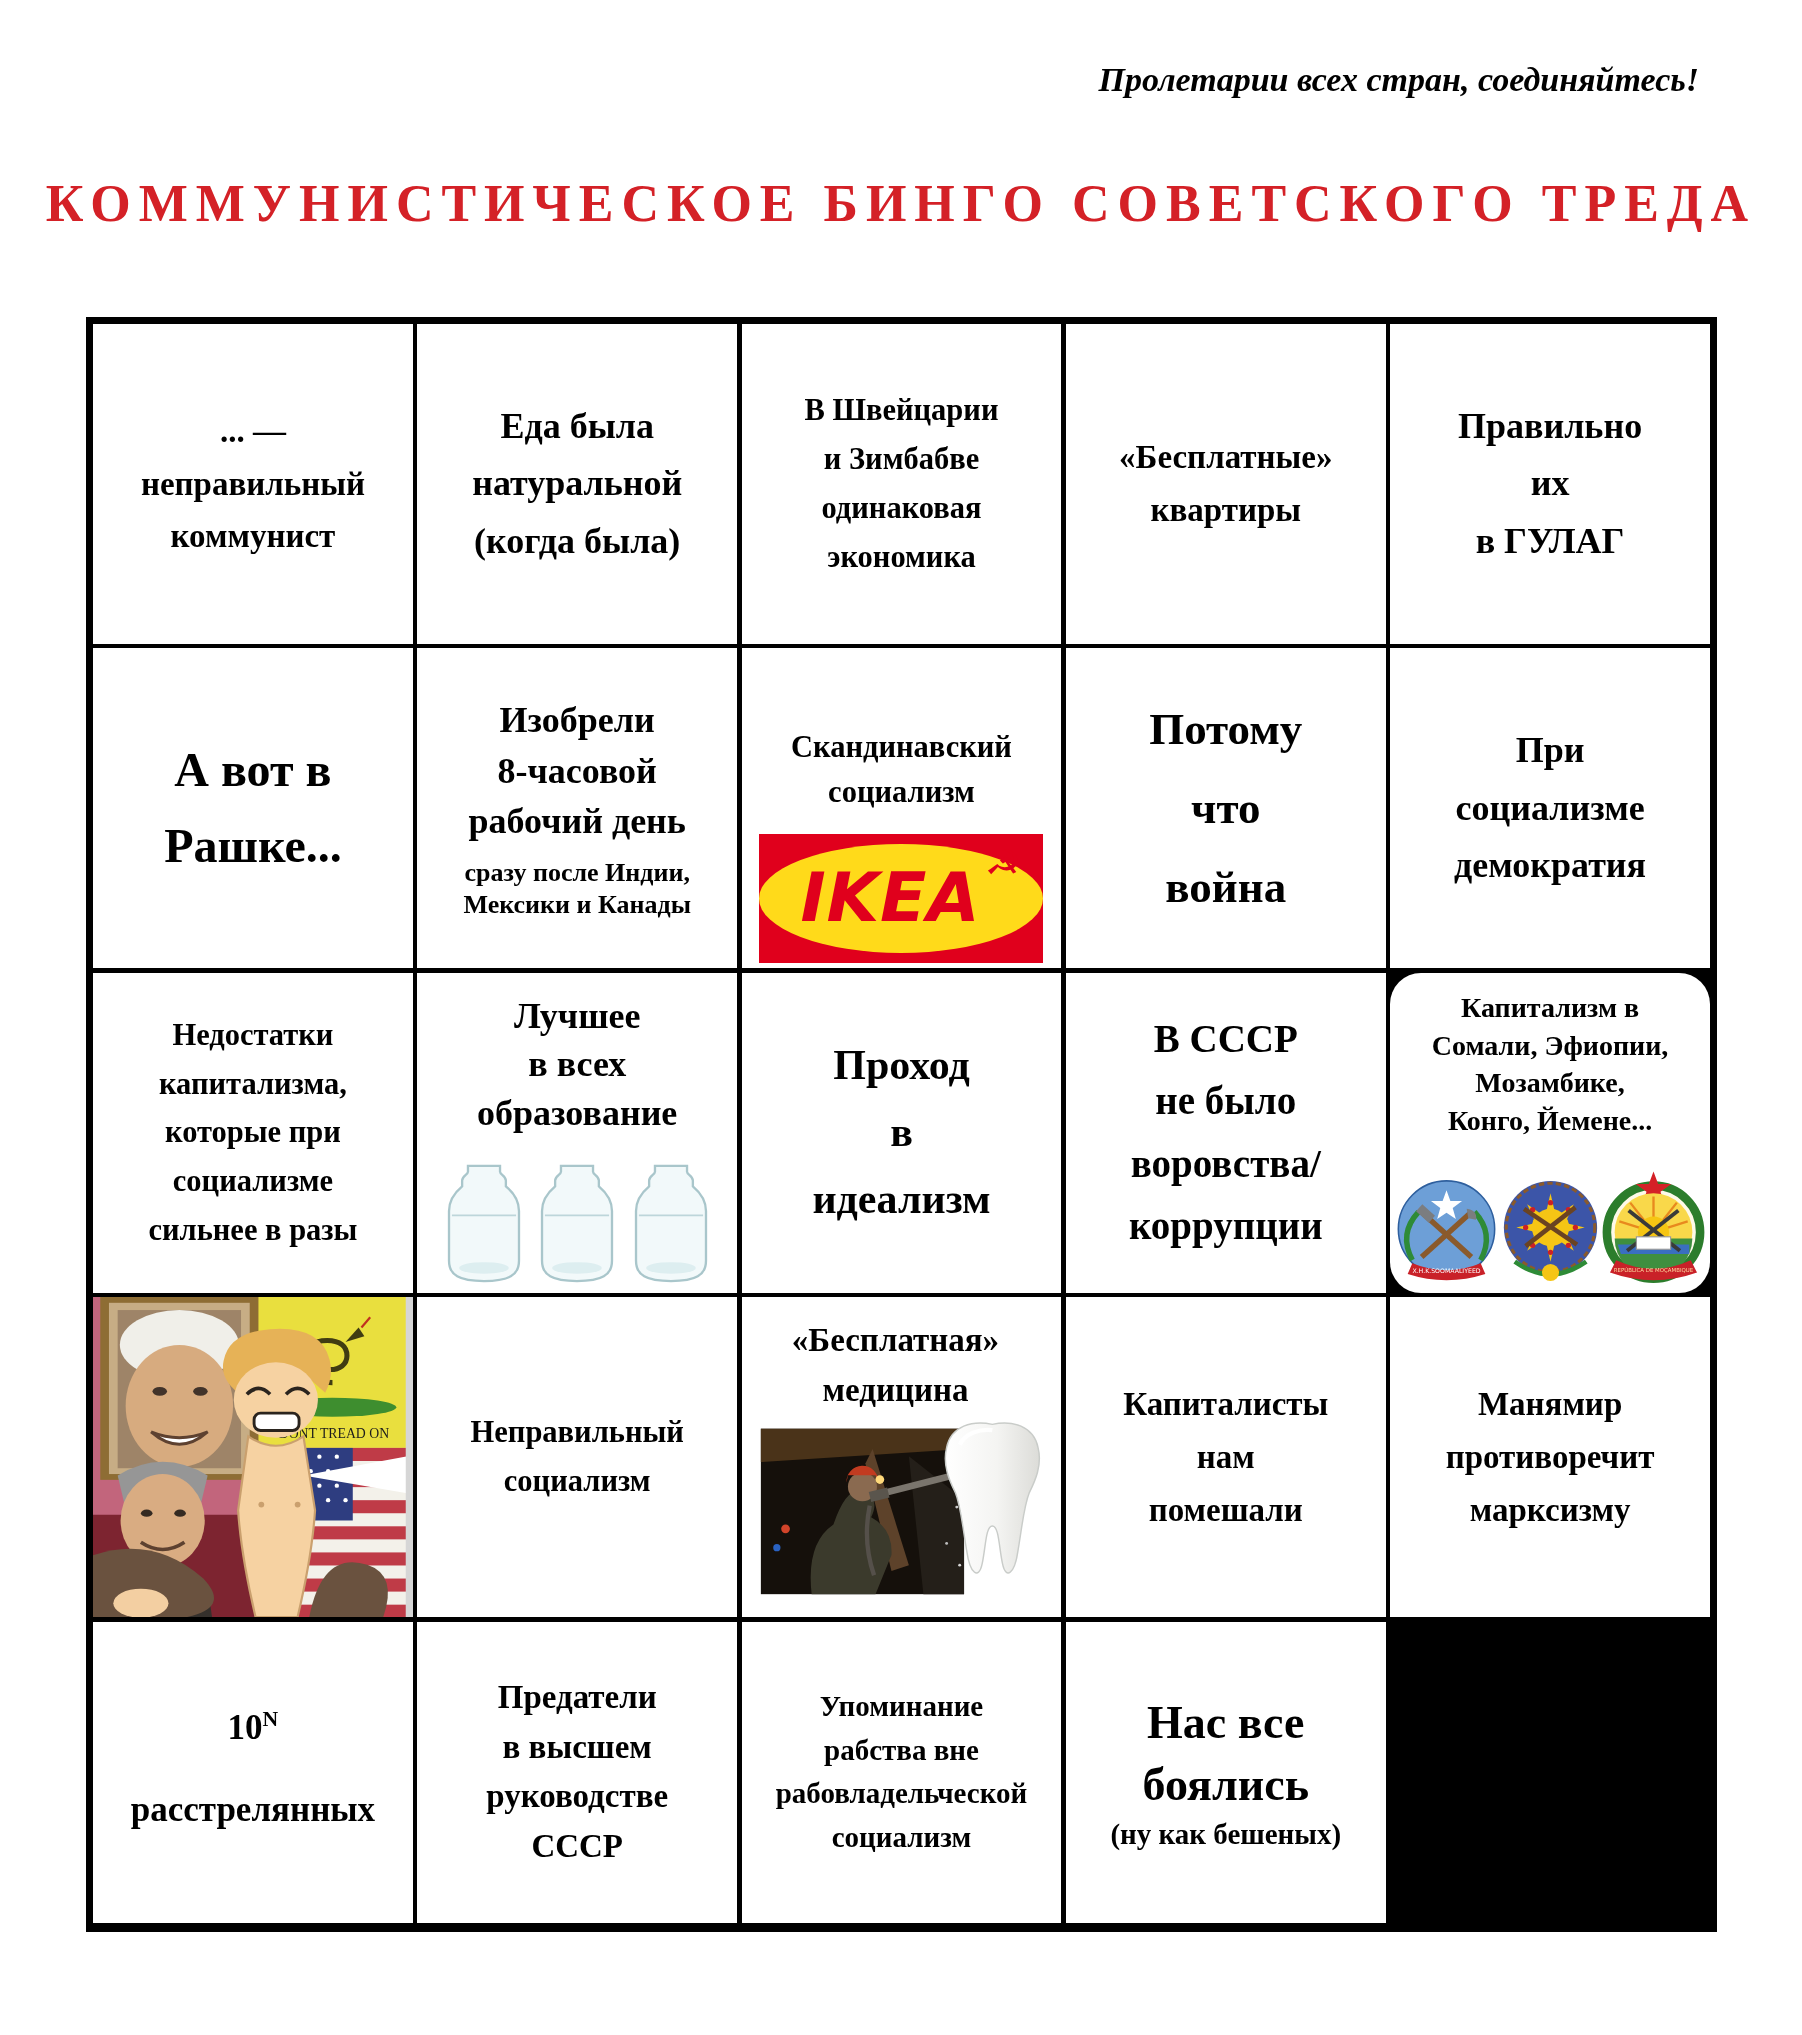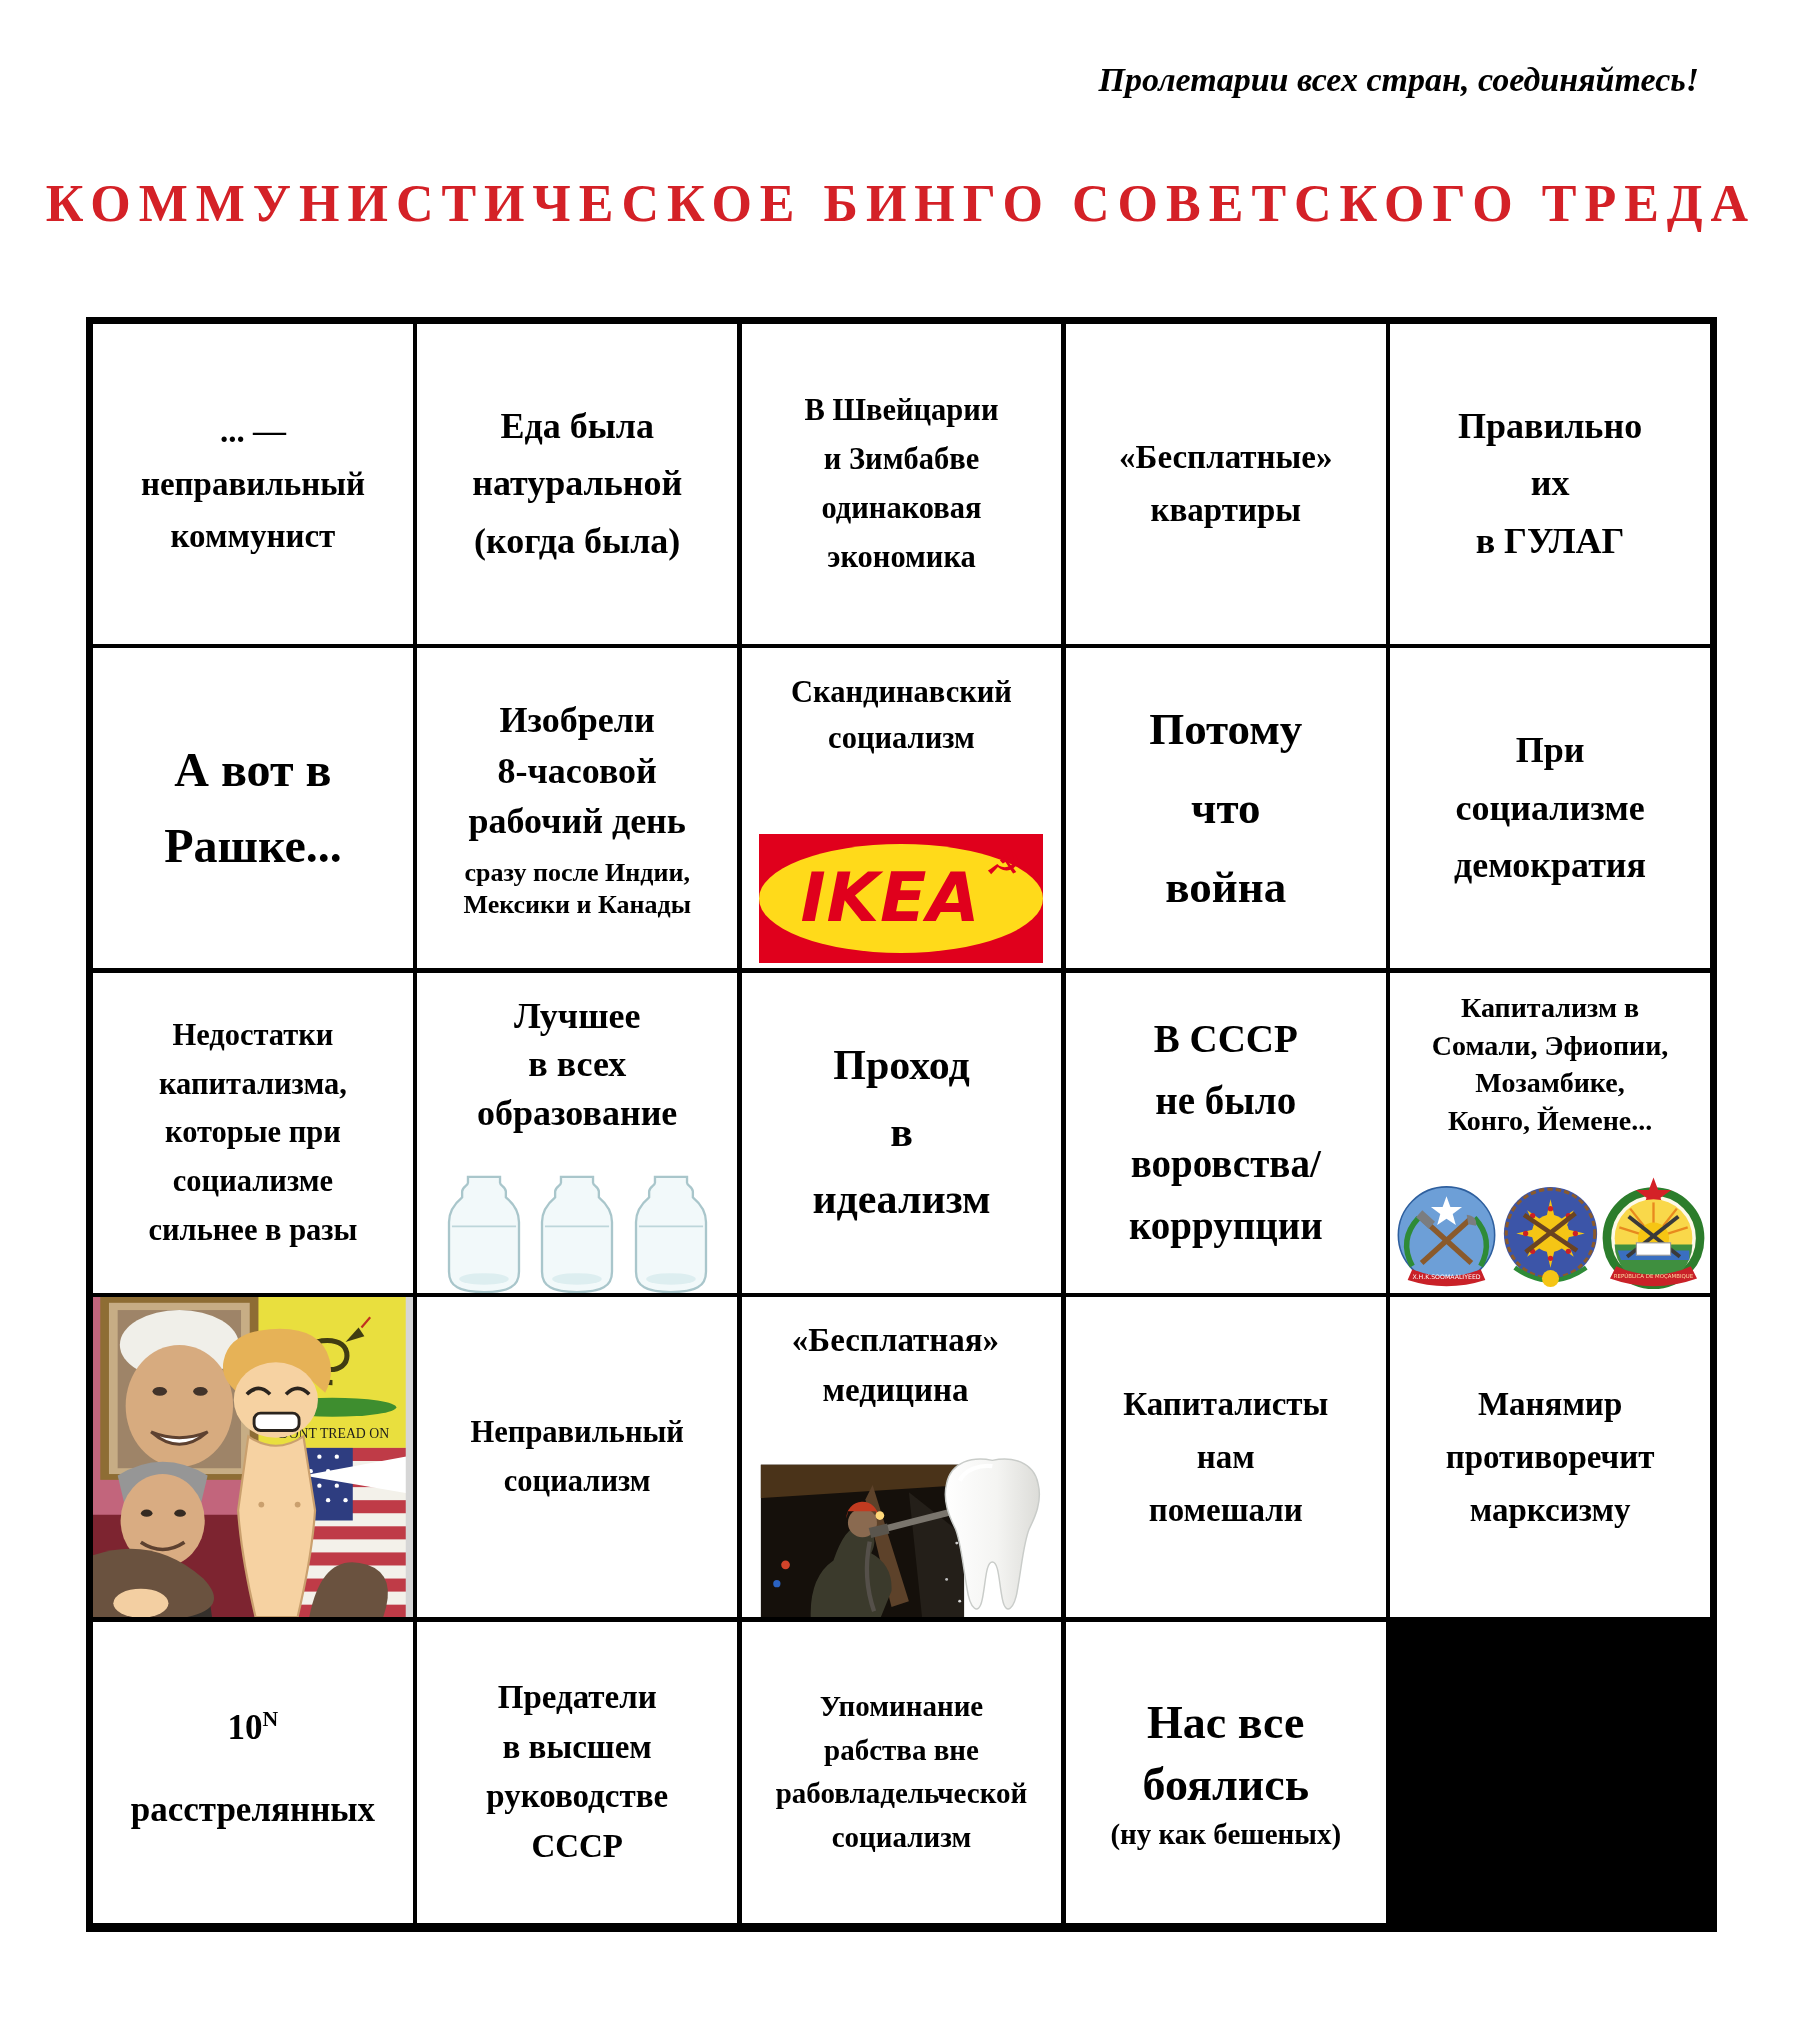--- a/index.html
+++ b/index.html
@@ -18,21 +18,21 @@
   .cell{background:#fff;position:relative;overflow:hidden;
         display:flex;flex-direction:column;align-items:center;justify-content:center;
         text-align:center;padding:5.8px 7.3px;box-sizing:border-box;}
   .t{white-space:pre-line;font-weight:bold;}
   .fs36{font-size:26px}.fs38{font-size:28px}.fs40{font-size:29px}.fs42{font-size:30.5px}
   .fs46{font-size:33px}.fs48{font-size:35px}.fs50{font-size:36px}.fs54{font-size:39px}
   .fs56{font-size:41px}.fs58{font-size:42px}.fs62{font-size:45px}.fs64{font-size:46px}
   .fs66{font-size:48px}
   .lh125{line-height:1.25}.lh135{line-height:1.35}.lh14{line-height:1.4}
   .lh15{line-height:1.5}.lh16{line-height:1.6}.lh175{line-height:1.75}
-  .top{justify-content:space-between;gap:36px;}
+  .top{justify-content:flex-end;}
   .note{white-space:pre-line;font-weight:bold;}
   
   .ikea{width:284px;height:129px;background:var(--ikea-red,#e0001c);
         display:flex;align-items:center;justify-content:center;margin-top:17.4px;flex:none;}
   .ikea-oval{width:289px;height:109px;background:var(--ikea-yellow,#ffda1a);
              border-radius:50%;display:flex;align-items:center;justify-content:center;
              position:relative;}
   .ikea-word{font-family:"DejaVu Sans",sans-serif;font-weight:bold;font-style:italic;
              font-size:68px;line-height:1;color:var(--ikea-red,#e0001c);
              letter-spacing:0.7px;padding-right:22px;}
@@ -151,21 +151,21 @@
       <div class="t fs58 lh16">Проход
 в
 идеализм</div>
     </div>
     <div class="cell">
       <div class="t fs54 lh16">В СССР
 не было
 воровства/
 коррупции</div>
     </div>
-    <div class="cell top" style="padding-top:16px;">
+    <div class="cell top" style="padding-top:16px;border-radius:31px;">
       <div class="t fs38 lh135">Капитализм в
 Сомали, Эфиопии,
 Мозамбике,
 Конго, Йемене...</div>
       <div class="emblems">
         <svg width="109" height="115" viewBox="0 0 140 148">
           <circle cx="70" cy="76" r="62" fill="#6d9fd7" stroke="#2e5f9e" stroke-width="2"></circle>
           <polygon points="70,26 75,40 90,40 78,49 82,63 70,55 58,63 62,49 50,40 65,40" fill="#fff"></polygon>
           <path d="M26,116 q-18,-34 8,-62" stroke="#2e8b37" stroke-width="7" fill="none"></path>
           <path d="M114,116 q18,-34 -8,-62" stroke="#2e8b37" stroke-width="7" fill="none"></path>

